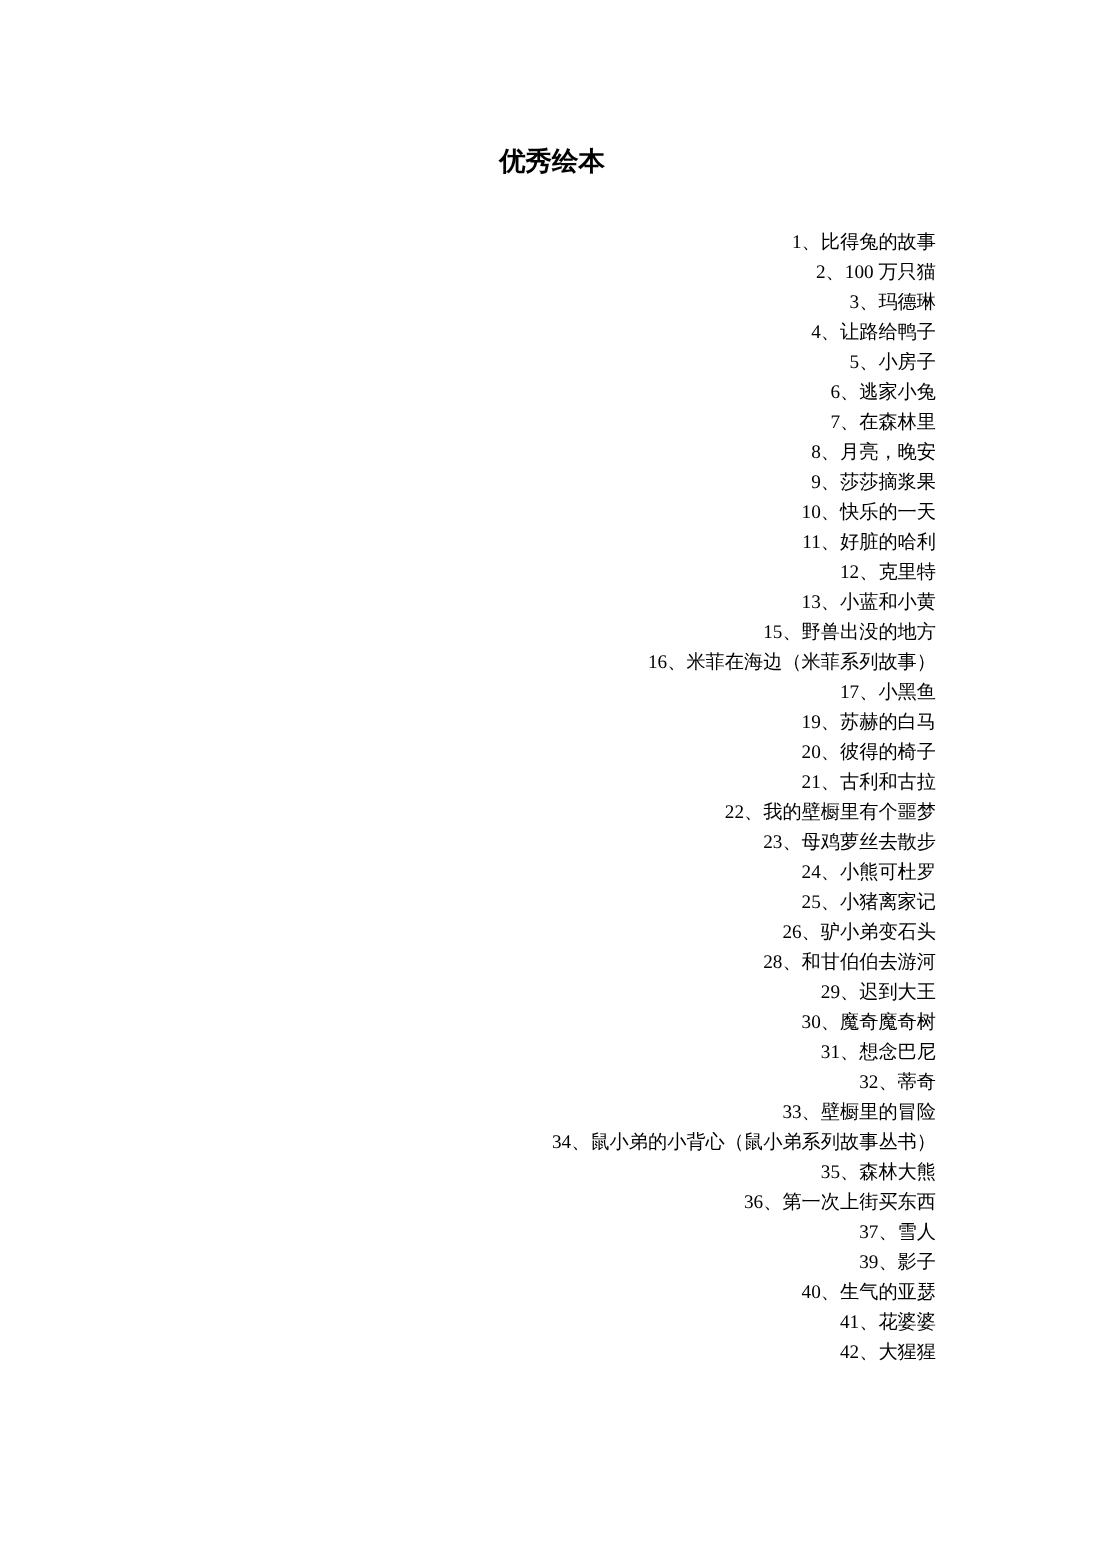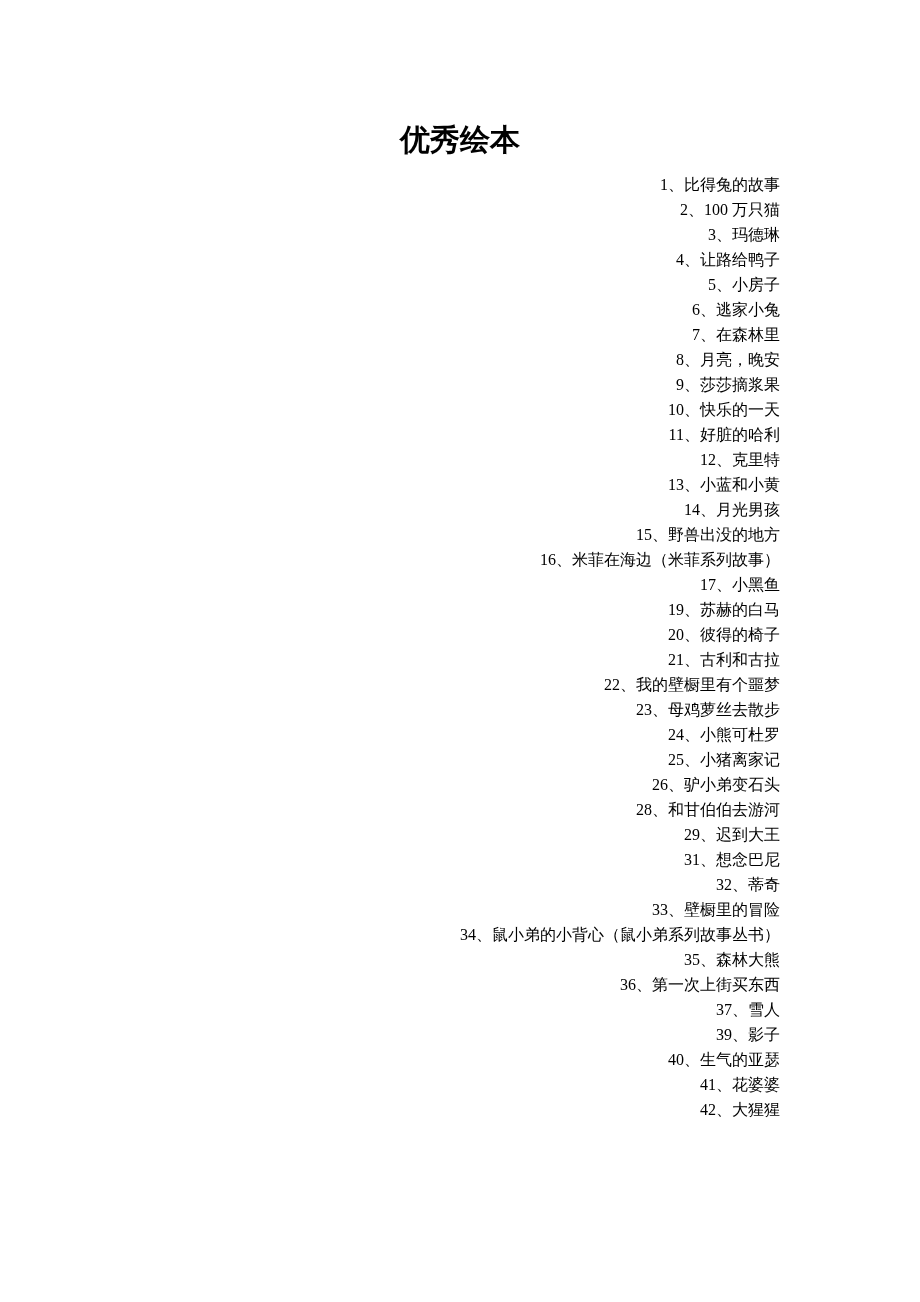--- a/index.html
+++ b/index.html
@@ -11,24 +11,24 @@
       background: #ffffff;
       font-family: "SimSun", "宋体", serif;
       width: 920px;
       height: 1302px;
       padding-top: 120px;
       padding-left: 140px;
       padding-right: 140px;
     }
     .title {
       text-align: center;
-      font-size: 30px;
+      font-size: 22px;
       font-weight: bold;
       font-family: Liberation Serif, serif;
-      margin-bottom: 11px;
+      margin-bottom: 40px;
       color: #000;
     }
     .list {
       list-style: none;
     }
     .list-item {
       font-size: 16px;
       line-height: 25px;
       color: #000;
       white-space: nowrap;
@@ -56,34 +56,34 @@
     <li class="list-item"><span class="item-number">4</span><span class="item-sep">、</span><span class="item-title">让路给鸭子</span></li>
     <li class="list-item"><span class="item-number">5</span><span class="item-sep">、</span><span class="item-title">小房子</span></li>
     <li class="list-item"><span class="item-number">6</span><span class="item-sep">、</span><span class="item-title">逃家小兔</span></li>
     <li class="list-item"><span class="item-number">7</span><span class="item-sep">、</span><span class="item-title">在森林里</span></li>
     <li class="list-item"><span class="item-number">8</span><span class="item-sep">、</span><span class="item-title">月亮，晚安</span></li>
     <li class="list-item"><span class="item-number">9</span><span class="item-sep">、</span><span class="item-title">莎莎摘浆果</span></li>
     <li class="list-item"><span class="item-number">10</span><span class="item-sep">、</span><span class="item-title">快乐的一天</span></li>
     <li class="list-item"><span class="item-number">11</span><span class="item-sep">、</span><span class="item-title">好脏的哈利</span></li>
     <li class="list-item"><span class="item-number">12</span><span class="item-sep">、</span><span class="item-title">克里特</span></li>
     <li class="list-item"><span class="item-number">13</span><span class="item-sep">、</span><span class="item-title">小蓝和小黄</span></li>
-    <li class="list-item"><span class="item-number">14</span><span class="item-sep">、</span><span class="item-title">月光男孩</span></li>
     <li class="list-item"><span class="item-number">15</span><span class="item-sep">、</span><span class="item-title">野兽出没的地方</span></li>
     <li class="list-item"><span class="item-number">16</span><span class="item-sep">、</span><span class="item-title">米菲在海边（米菲系列故事）</span></li>
     <li class="list-item"><span class="item-number">17</span><span class="item-sep">、</span><span class="item-title">小黑鱼</span></li>
     <li class="list-item"><span class="item-number">19</span><span class="item-sep">、</span><span class="item-title">苏赫的白马</span></li>
     <li class="list-item"><span class="item-number">20</span><span class="item-sep">、</span><span class="item-title">彼得的椅子</span></li>
     <li class="list-item"><span class="item-number">21</span><span class="item-sep">、</span><span class="item-title">古利和古拉</span></li>
     <li class="list-item"><span class="item-number">22</span><span class="item-sep">、</span><span class="item-title">我的壁橱里有个噩梦</span></li>
     <li class="list-item"><span class="item-number">23</span><span class="item-sep">、</span><span class="item-title">母鸡萝丝去散步</span></li>
     <li class="list-item"><span class="item-number">24</span><span class="item-sep">、</span><span class="item-title">小熊可杜罗</span></li>
     <li class="list-item"><span class="item-number">25</span><span class="item-sep">、</span><span class="item-title">小猪离家记</span></li>
     <li class="list-item"><span class="item-number">26</span><span class="item-sep">、</span><span class="item-title">驴小弟变石头</span></li>
     <li class="list-item"><span class="item-number">28</span><span class="item-sep">、</span><span class="item-title">和甘伯伯去游河</span></li>
     <li class="list-item"><span class="item-number">29</span><span class="item-sep">、</span><span class="item-title">迟到大王</span></li>
+    <li class="list-item"><span class="item-number">30</span><span class="item-sep">、</span><span class="item-title">魔奇魔奇树</span></li>
     <li class="list-item"><span class="item-number">31</span><span class="item-sep">、</span><span class="item-title">想念巴尼</span></li>
     <li class="list-item"><span class="item-number">32</span><span class="item-sep">、</span><span class="item-title">蒂奇</span></li>
     <li class="list-item"><span class="item-number">33</span><span class="item-sep">、</span><span class="item-title">壁橱里的冒险</span></li>
     <li class="list-item"><span class="item-number">34</span><span class="item-sep">、</span><span class="item-title">鼠小弟的小背心（鼠小弟系列故事丛书）</span></li>
     <li class="list-item"><span class="item-number">35</span><span class="item-sep">、</span><span class="item-title">森林大熊</span></li>
     <li class="list-item"><span class="item-number">36</span><span class="item-sep">、</span><span class="item-title">第一次上街买东西</span></li>
     <li class="list-item"><span class="item-number">37</span><span class="item-sep">、</span><span class="item-title">雪人</span></li>
     <li class="list-item"><span class="item-number">39</span><span class="item-sep">、</span><span class="item-title">影子</span></li>
     <li class="list-item"><span class="item-number">40</span><span class="item-sep">、</span><span class="item-title">生气的亚瑟</span></li>
     <li class="list-item"><span class="item-number">41</span><span class="item-sep">、</span><span class="item-title">花婆婆</span></li>

